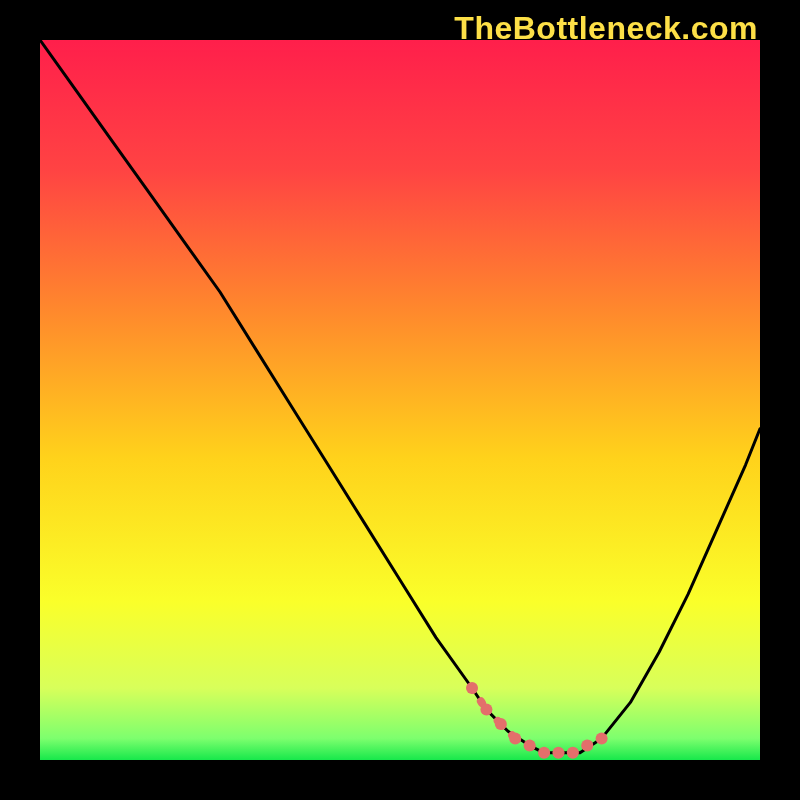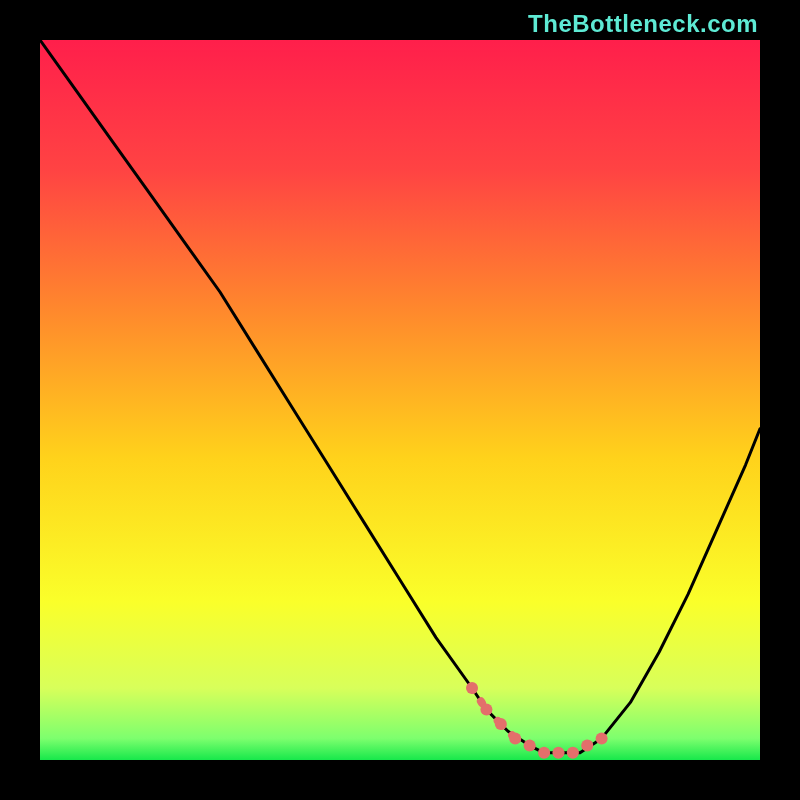--- a/index.html
+++ b/index.html
@@ -21,23 +21,23 @@
     left: 40px;
     top: 40px;
     width: 720px;
     height: 720px;
   }
   .watermark {
     position: absolute;
     top: 10px;
     right: 42px;
     font-family: Arial, Helvetica, sans-serif;
-    font-size: 24px;
+    font-size: 32px;
     font-weight: 600;
-    color: #5eead4;
+    color: #fde047;
     letter-spacing: 0.5px;
   }
   svg { display: block; }
 </style>
 </head>
 <body>
 
 <div class="frame">
   <div class="watermark">TheBottleneck.com</div>
 

